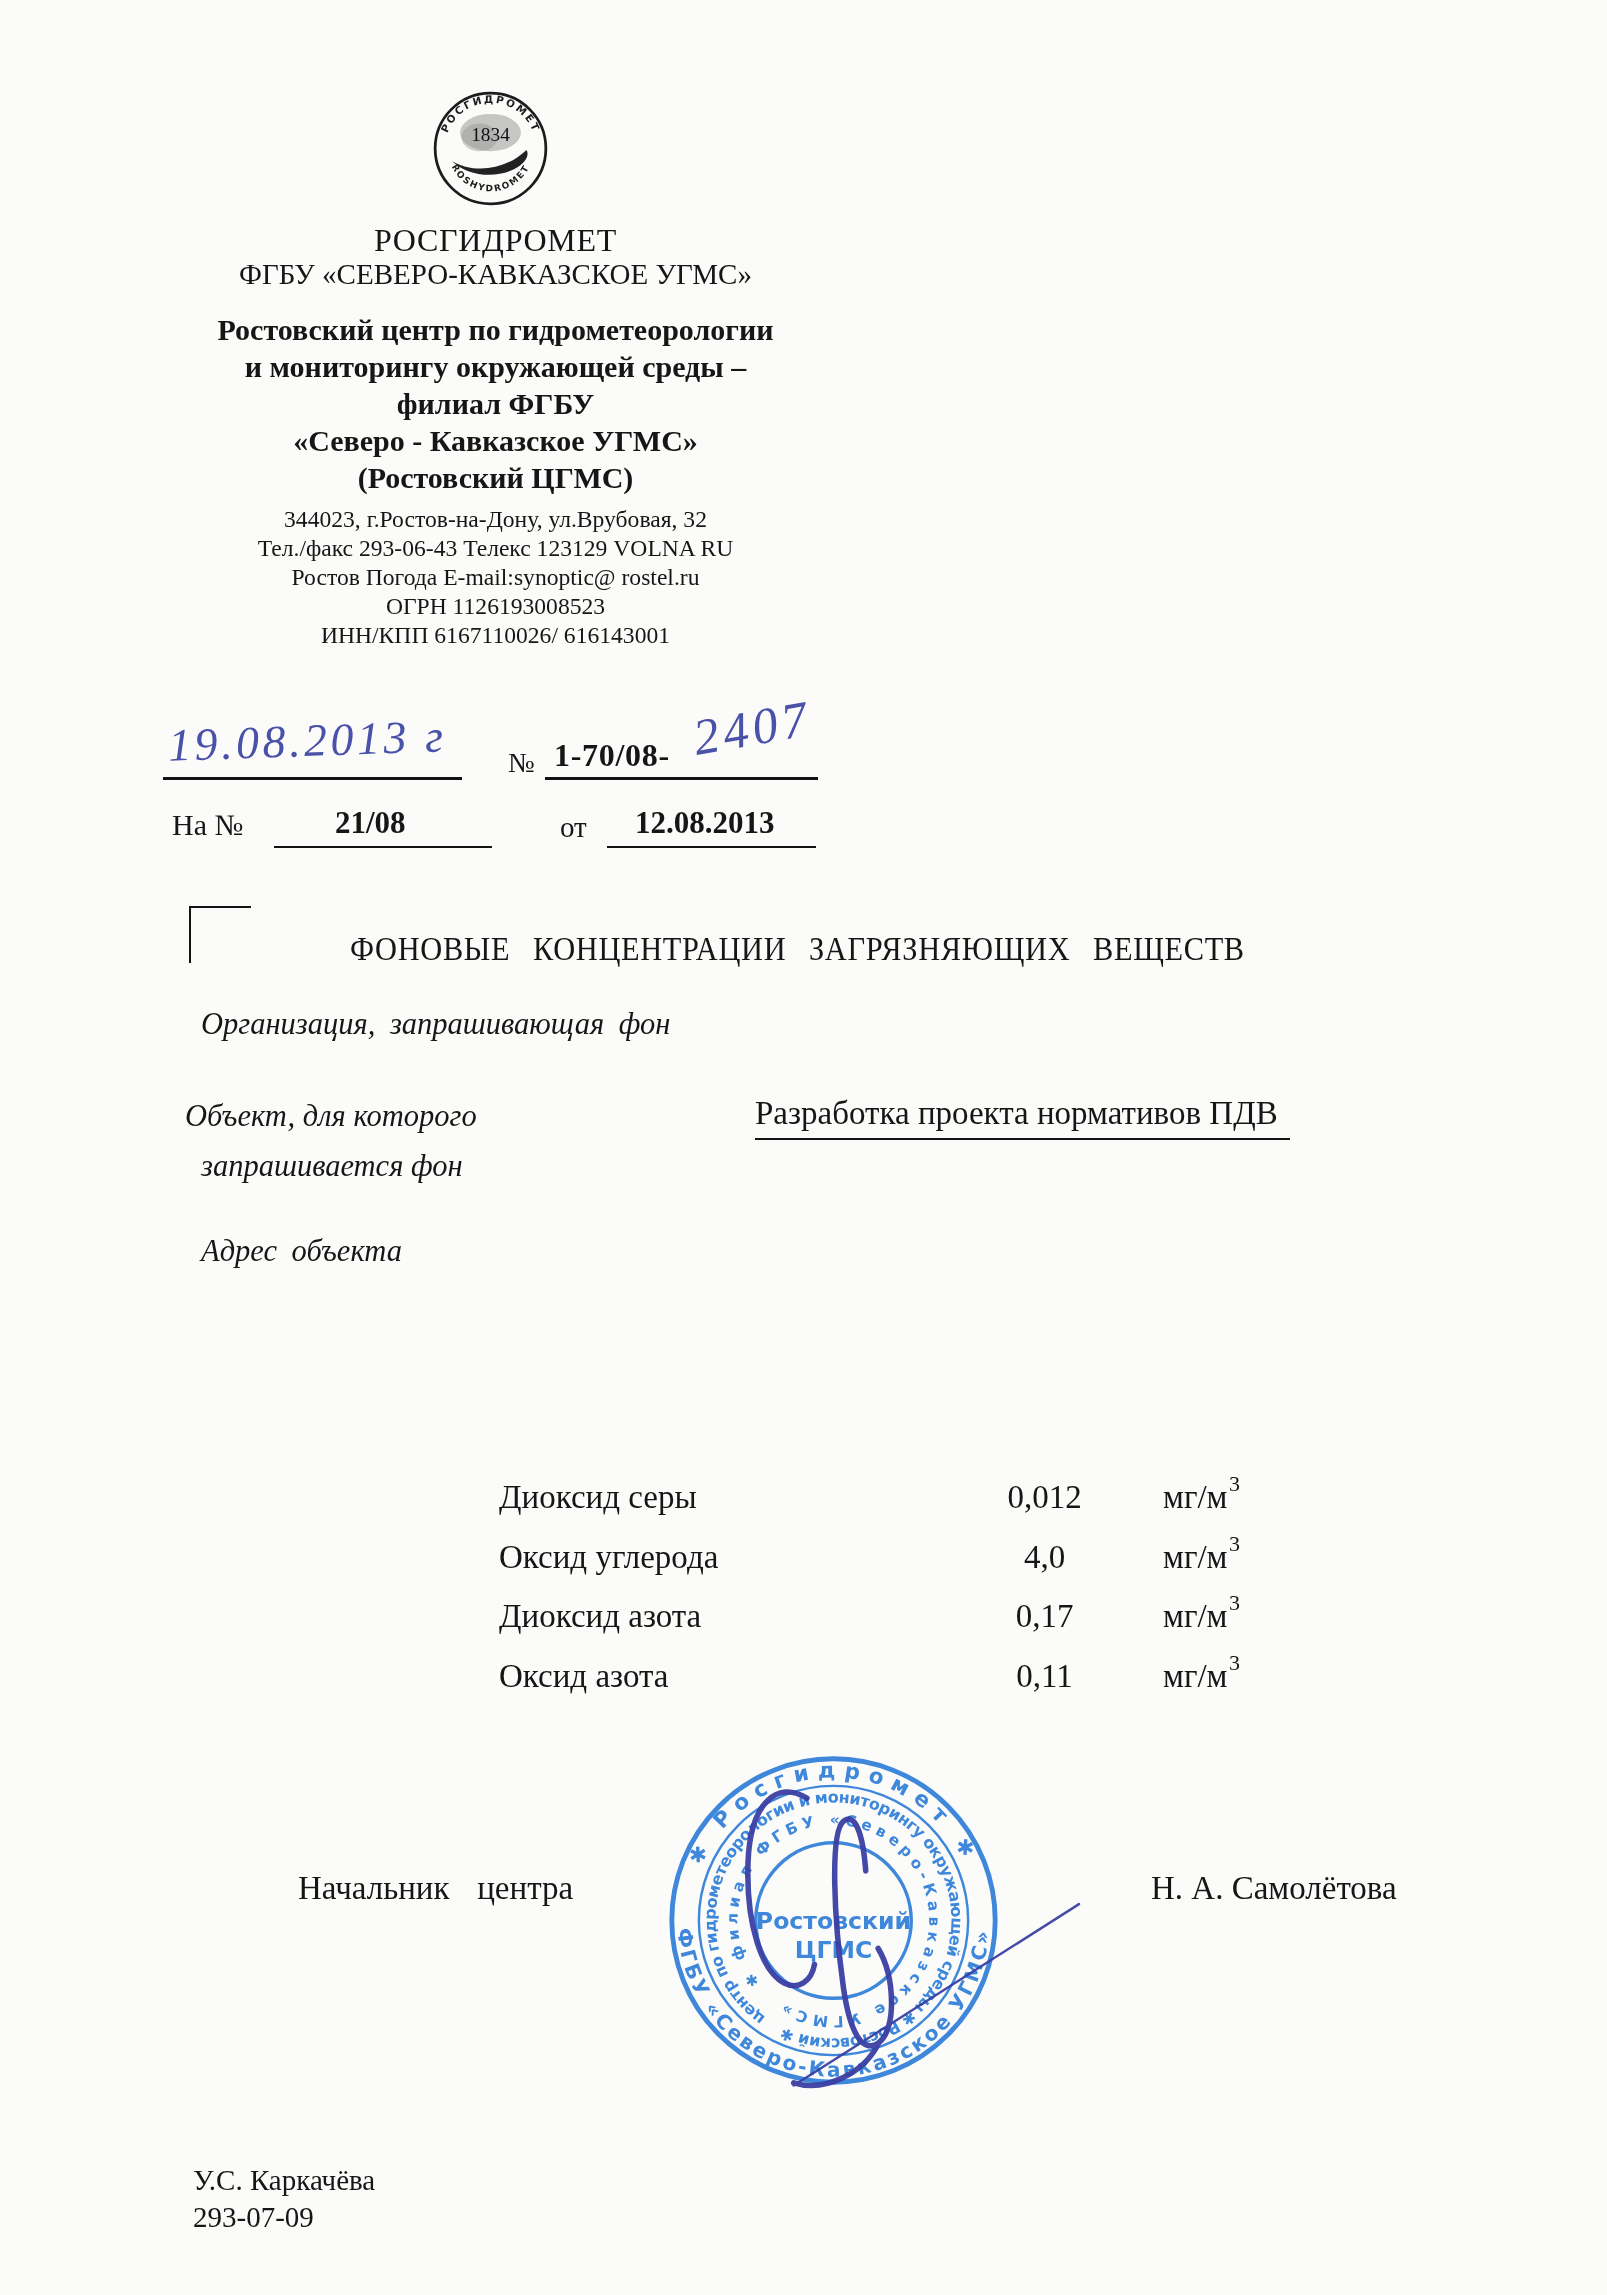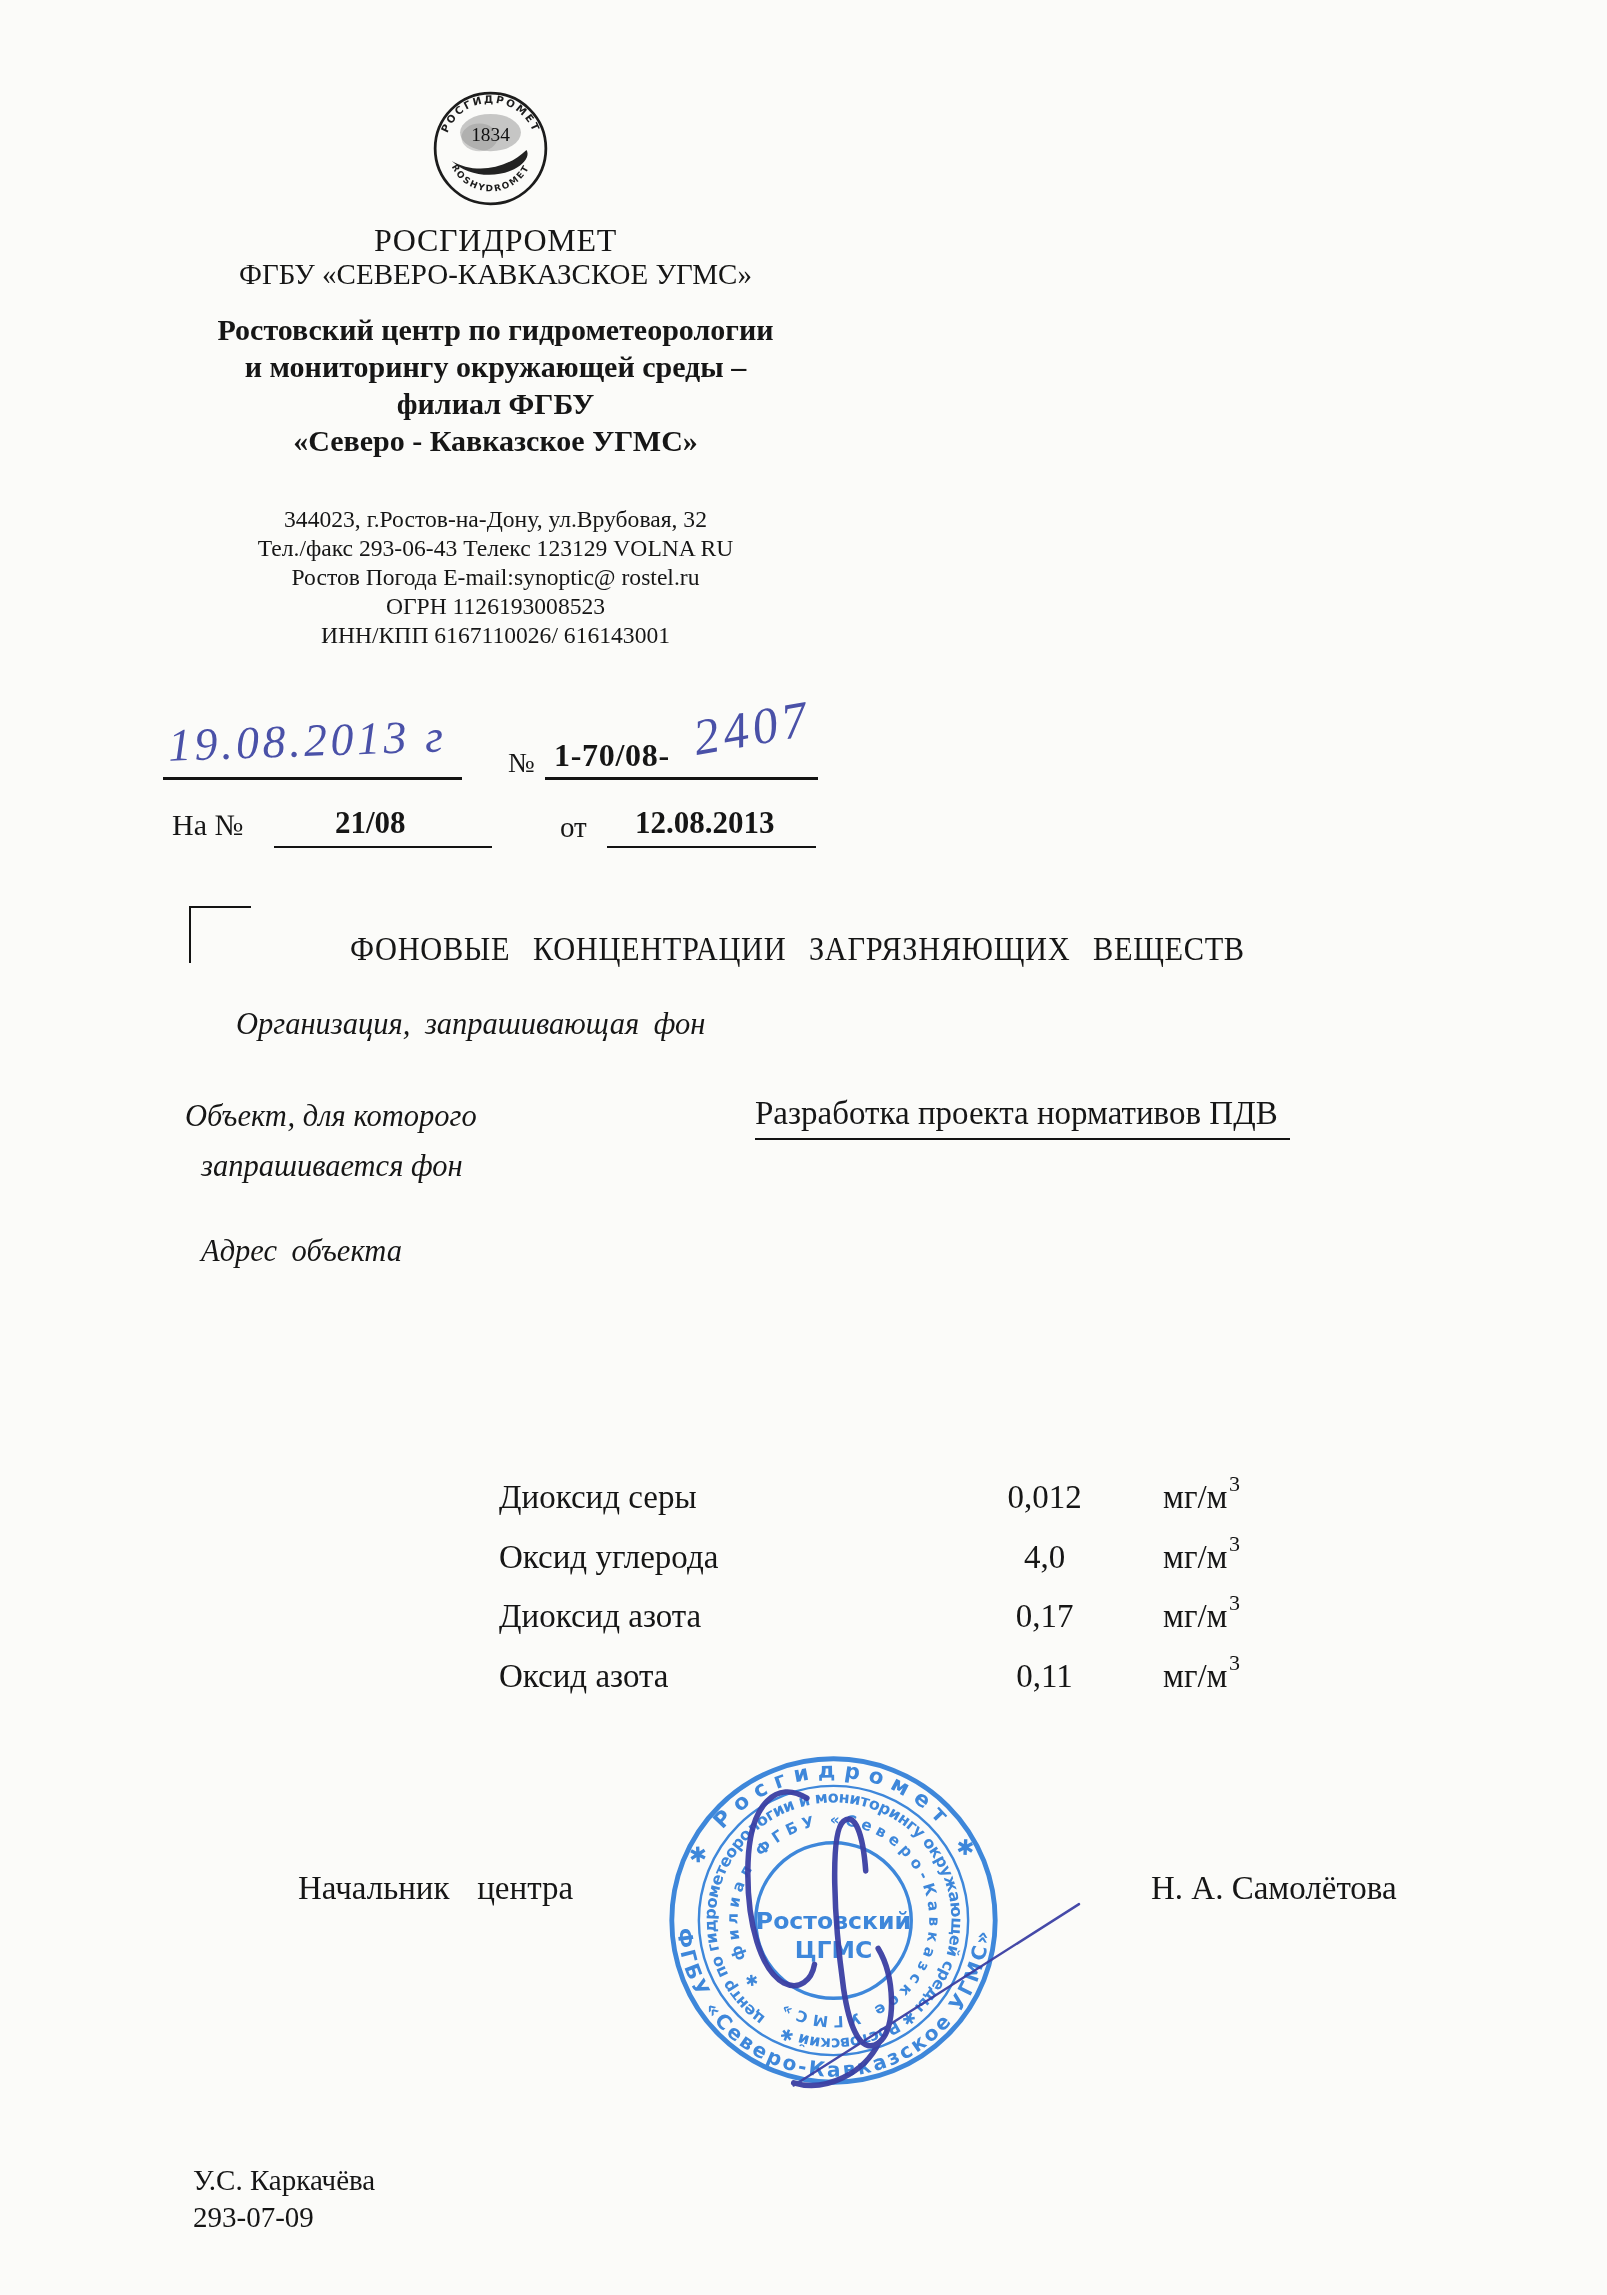--- a/index.html
+++ b/index.html
@@ -31,21 +31,21 @@
   .line-c{left:274px;top:846px;width:218px;height:2.1px;}
   .line-d{left:607px;top:846px;width:209px;height:2.1px;}
 
   .bracket{left:189px;top:906px;width:60px;height:55px;
            border-left:2.8px solid #131313;border-top:2.8px solid #131313;}
 
   .title{left:350px;top:929px;font-size:32px;word-spacing:15.2px;letter-spacing:0.7px;
          transform:scale(.95,1.06);transform-origin:left top;}
 
   .ital{font-style:italic;font-size:30.5px;}
-  .lab-org{left:201px;top:1007px;word-spacing:7px;margin-left:35px;}
+  .lab-org{left:201px;top:1007px;word-spacing:7px;}
   .lab-obj1{left:185px;top:1099px;}
   .lab-obj2{left:201px;top:1149px;text-align:right;}
   .obj-value{left:755px;top:1095px;font-size:33px;padding:0 12.5px 5.5px 0;
              border-bottom:2.8px solid #131313;}
   .lab-addr{left:201px;top:1234px;word-spacing:7px;}
 
   
   .conc-sub{left:499px;font-size:33px;}
   .conc-val{left:956px;width:177px;text-align:center;font-size:33px;}
   .conc-unit{left:1163px;font-size:33px;}
@@ -87,20 +87,21 @@
   </svg>
 
   <div class="abs ctr agency">РОСГИДРОМЕТ</div>
   <div class="abs ctr orgname">ФГБУ «СЕВЕРО-КАВКАЗСКОЕ УГМС»</div>
 
   <div class="abs ctr branch">
     <div>Ростовский центр по гидрометеорологии</div>
     <div>и мониторингу окружающей среды –</div>
     <div>филиал ФГБУ</div>
     <div>«Северо - Кавказское УГМС»</div>
+    <div>(Ростовский ЦГМС)</div>
   </div>
 
   <div class="abs ctr addr">
     <div>344023, г.Ростов-на-Дону, ул.Врубовая, 32</div>
     <div>Тел./факс 293-06-43 Телекс 123129 VOLNA RU</div>
     <div>Ростов Погода E-mail:synoptic@ rostel.ru</div>
     <div>ОГРН 1126193008523</div>
     <div>ИНН/КПП 6167110026/ 616143001</div>
   </div>
 

